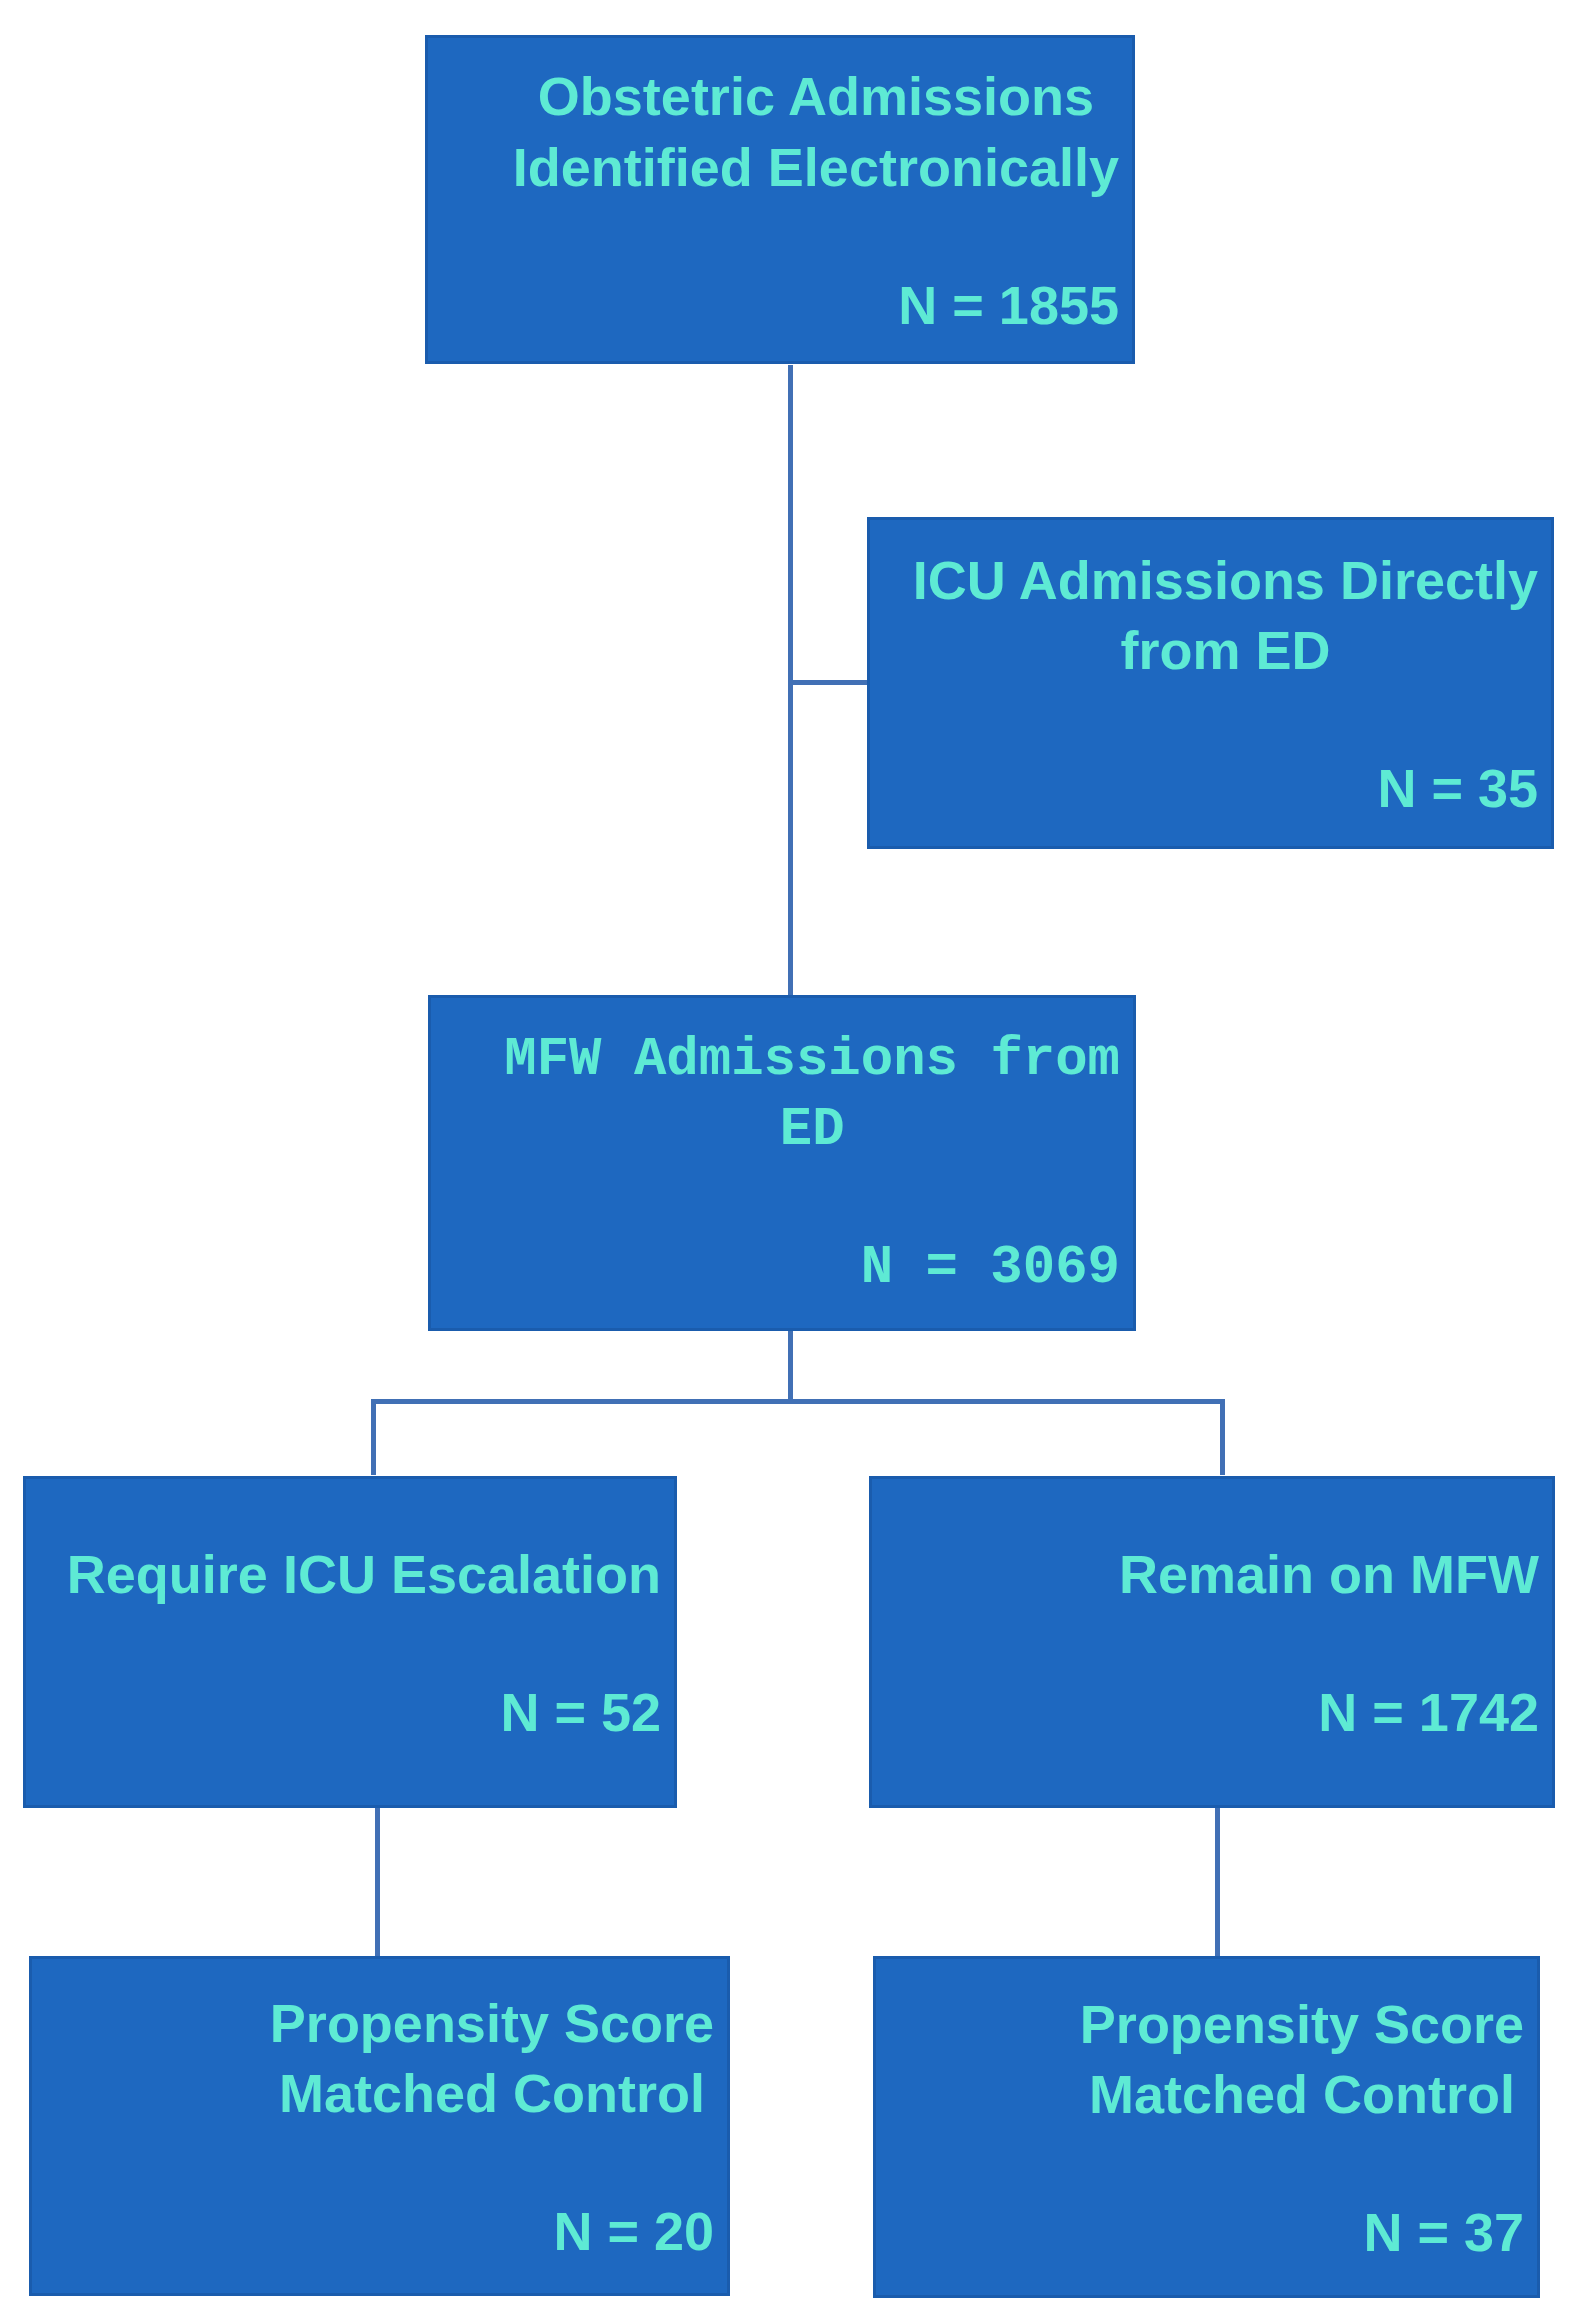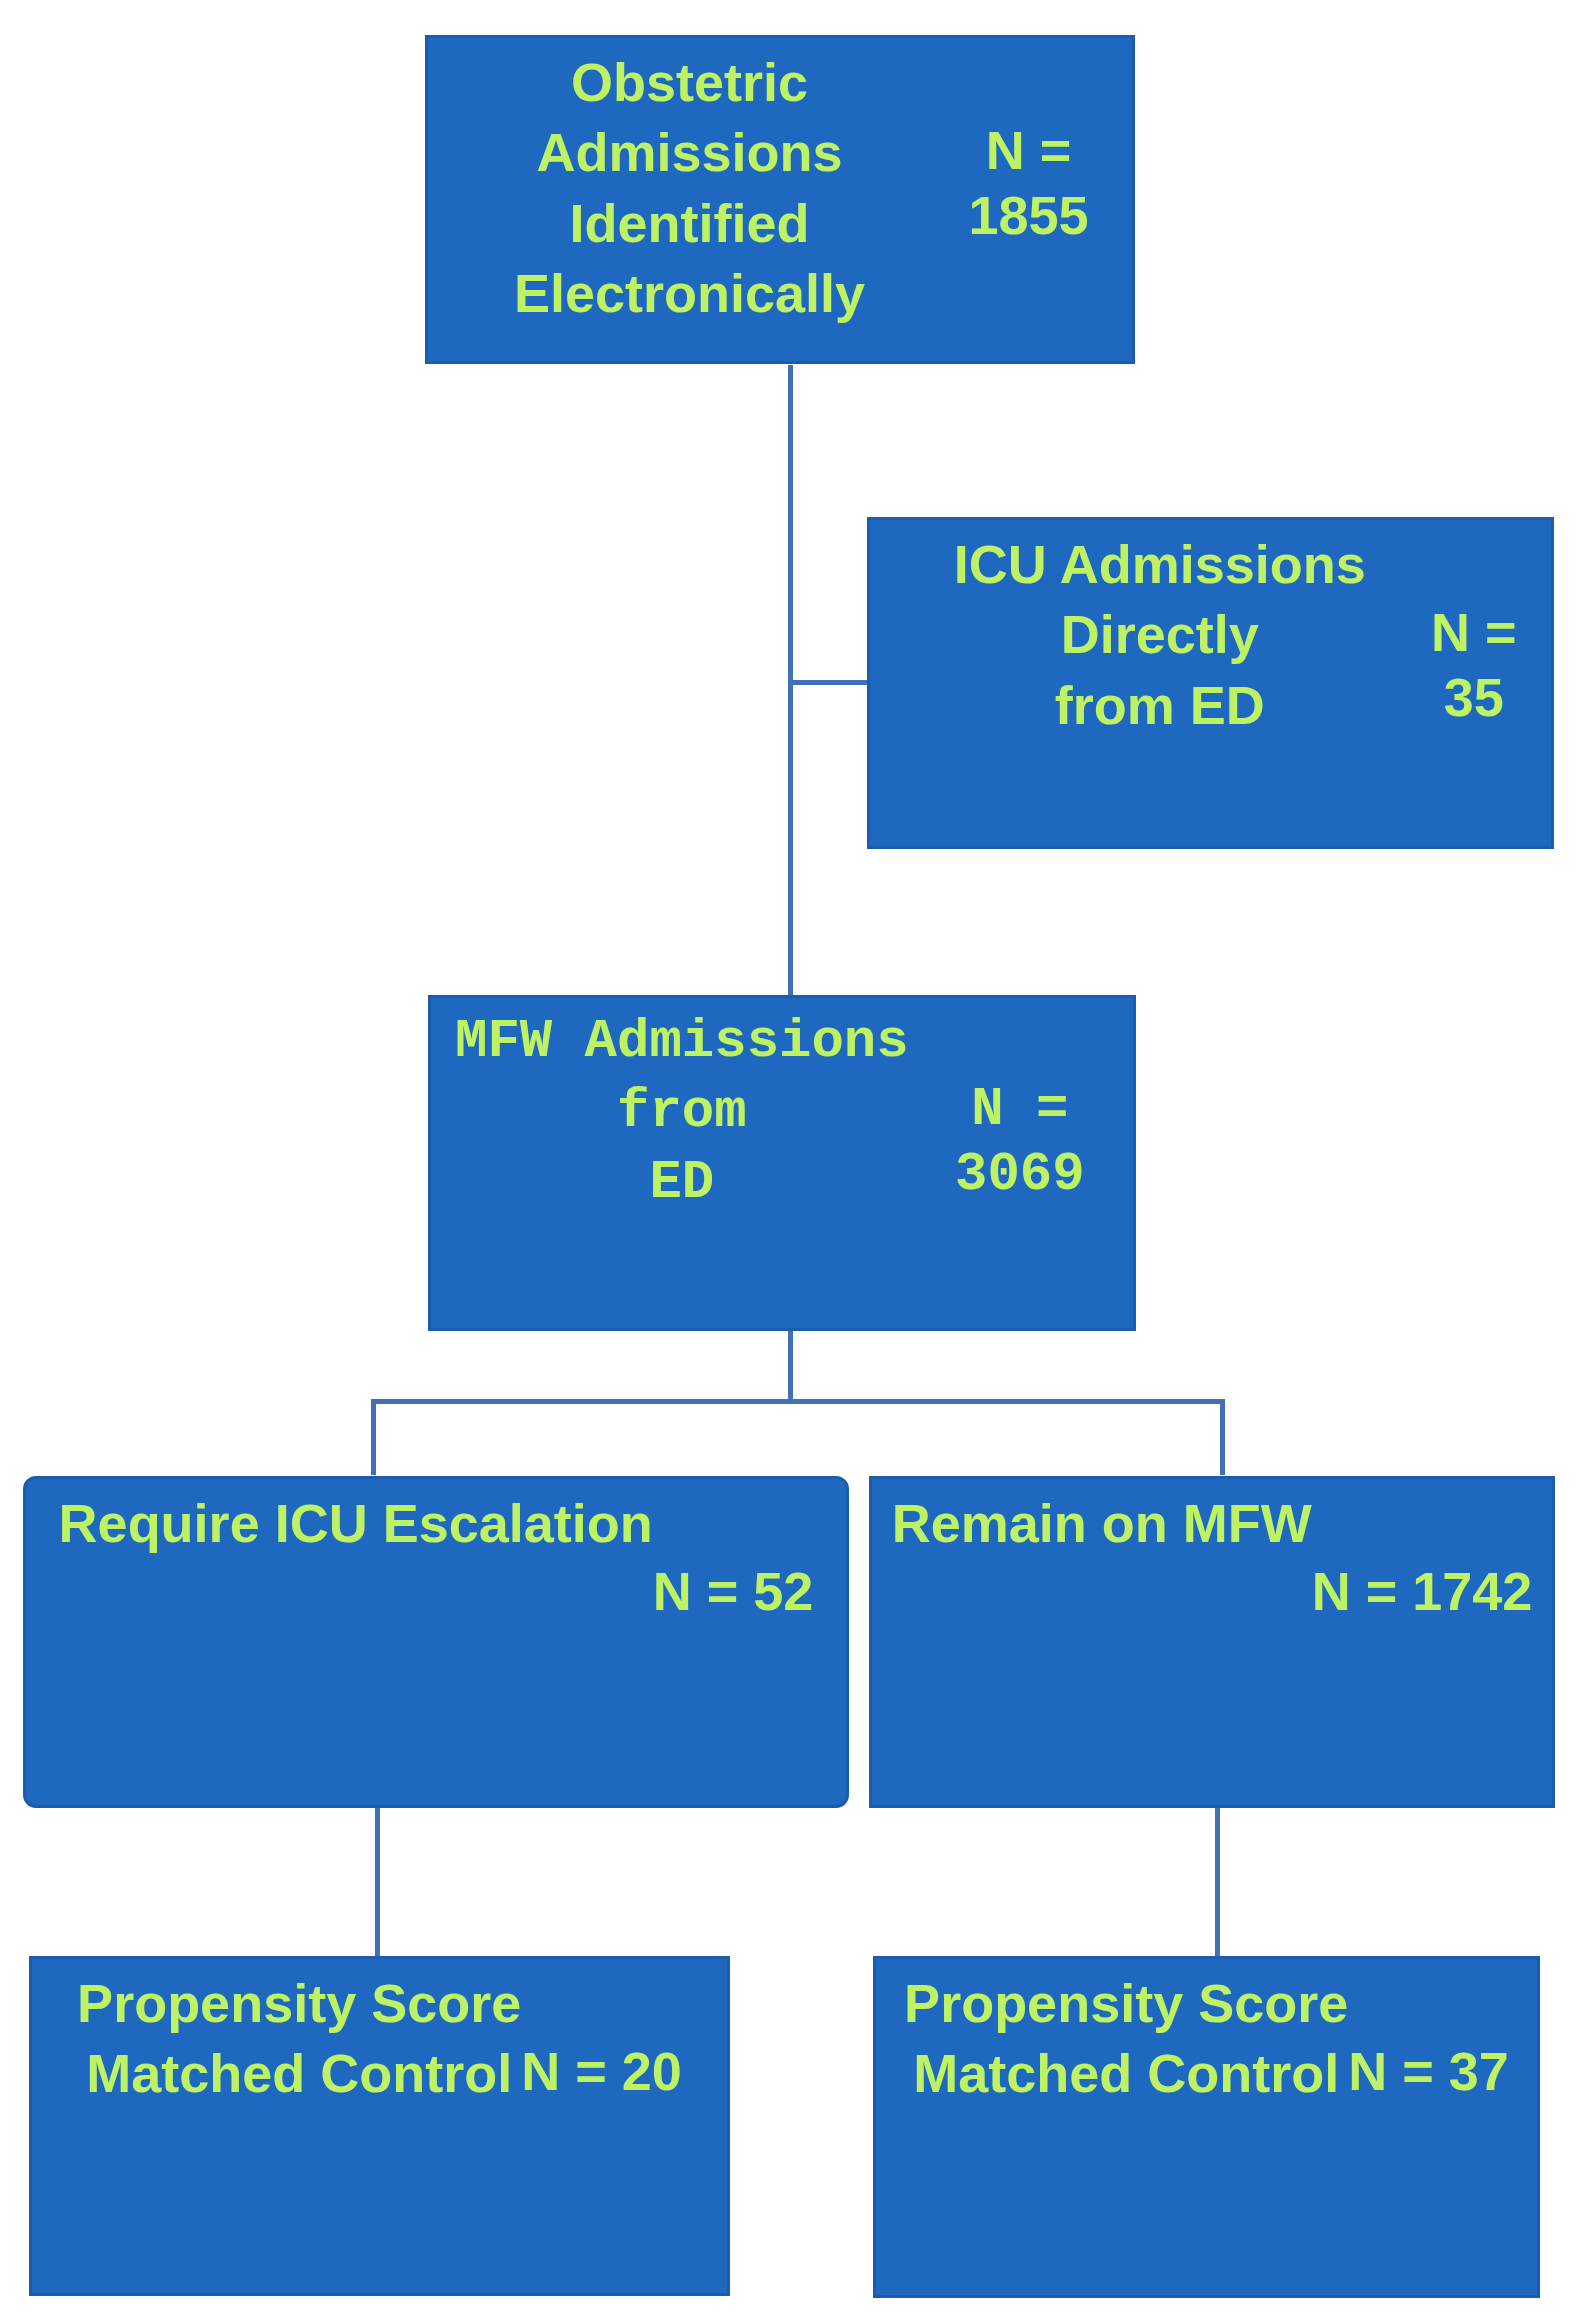--- a/index.html
+++ b/index.html
@@ -13,24 +13,24 @@
     height: 2313px;
     background: #ffffff;
     font-family: "Liberation Sans", sans-serif;
     overflow: hidden;
   }
   .node {
     position: absolute;
     box-sizing: border-box;
     background: #1e68c0;
     border: 3.7px solid #1a5cad;
-    color: #bef264;
+    color: #5eead4;
     display: flex;
-    flex-direction: row;
-    align-items: flex-start;
+    flex-direction: column;
+    align-items: flex-end;
     justify-content: center;
     text-align: center;
     font-weight: bold;
     padding: 9.3px 13px;
   }
   .node .title {
     font-size: 54px;
     line-height: 1.3;
     white-space: pre-line;
   }
@@ -41,21 +41,21 @@
   }
   .connector {
     position: absolute;
     background: #4170b5;
   }
 
   
   #node-obstetric    { left: 425px;  top: 35px;   width: 710px; height: 329px; }
   #node-icu-direct   { left: 867px;  top: 517px;  width: 687px; height: 332px; padding-left: 40px; }
   #node-mfw          { left: 428px;  top: 995px; width: 708px; height: 336px; font-family: Liberation Mono, monospace; }
-  #node-escalation   { left: 23px;   top: 1476px; width: 826px; height: 332px; border-radius: 13px; }
+  #node-escalation   { left: 23px;   top: 1476px; width: 654px; height: 332px; }
   #node-remain       { left: 869px;  top: 1476px; width: 686px; height: 332px; }
   #node-ps-escalation{ left: 29px;   top: 1956px; width: 701px; height: 340px; }
   #node-ps-remain    { left: 873px;  top: 1956px; width: 667px; height: 342px; }
 
   
   #conn-top-to-mfw      { left: 788px;  top: 365px;  width: 4.7px;   height: 630px; }
   #conn-stub-to-icu     { left: 790px;  top: 680px;  width: 80px;  height: 4.7px;  }
   #conn-mfw-down        { left: 788px;  top: 1330px; width: 4.7px;   height: 73px; }
   #conn-branch-horiz    { left: 371px;  top: 1399px; width: 854px; height: 4.7px;  }
   #conn-branch-left     { left: 371px;  top: 1399px; width: 4.7px;   height: 76px; }

